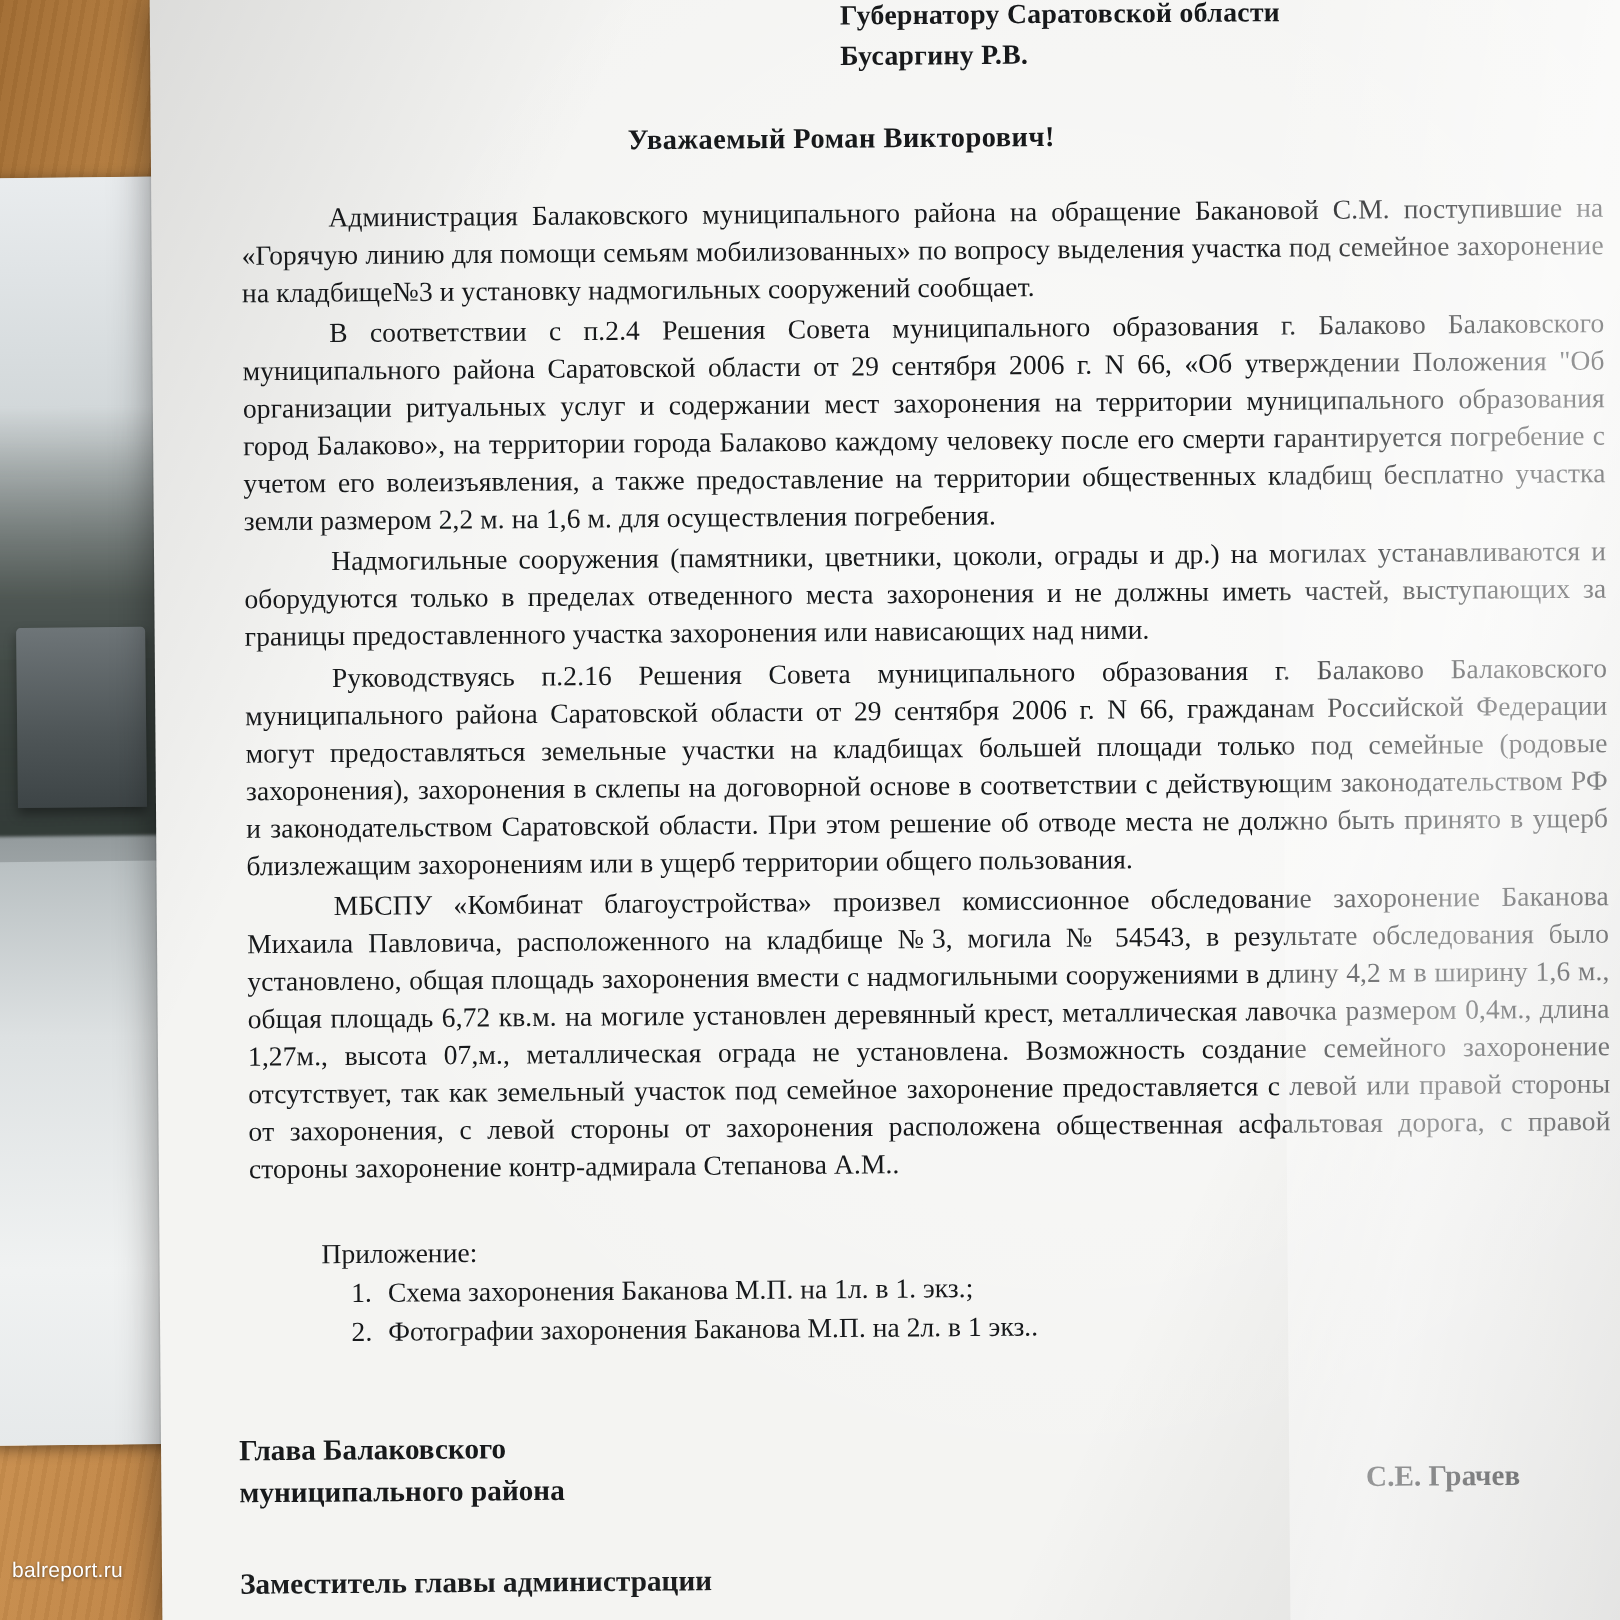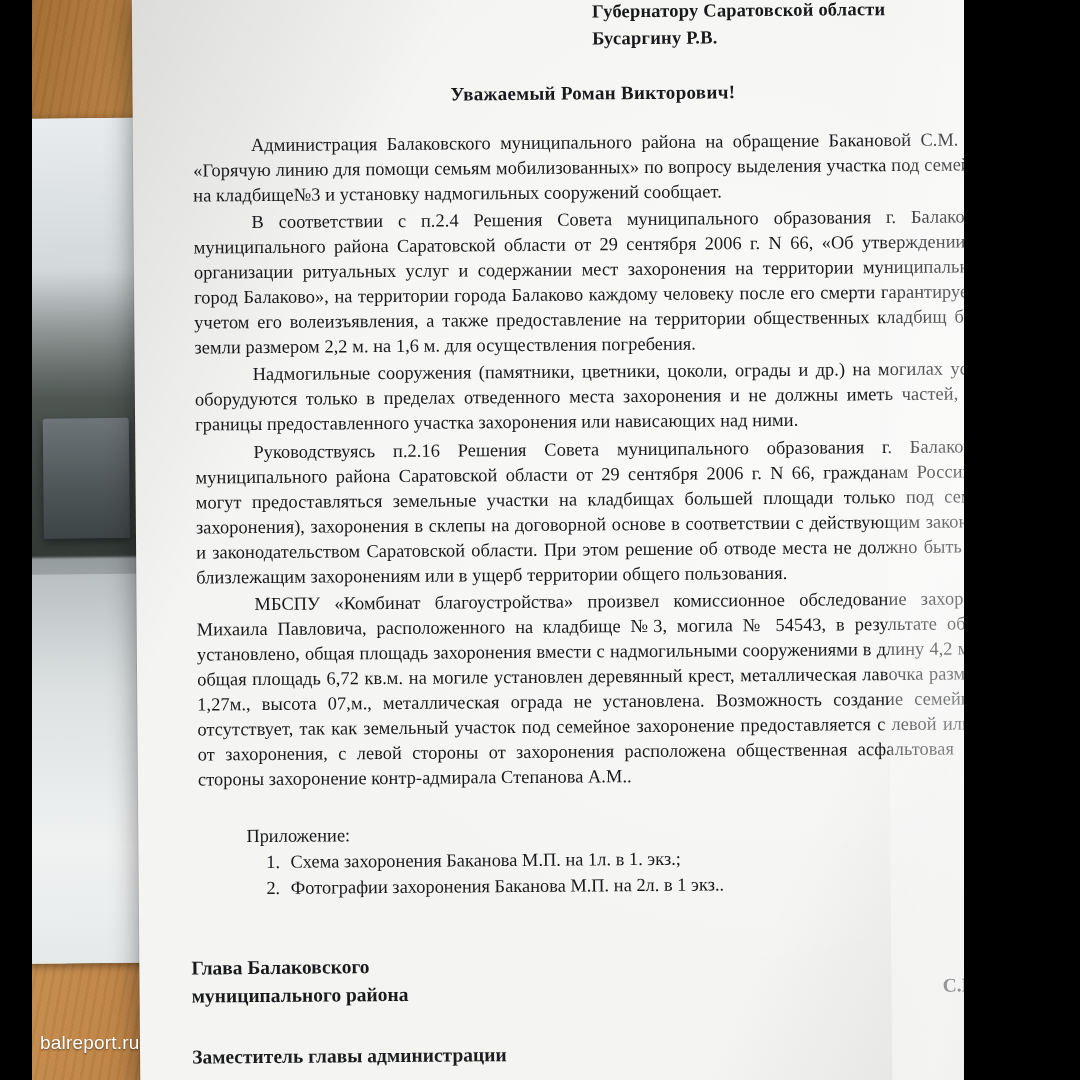--- a/index.html
+++ b/index.html
@@ -2,26 +2,25 @@
 <html><head>
 <meta charset="utf-8">
 <style>
   html, body {
     margin: 0;
     padding: 0;
     background: #000;
   }
   #stage {
     position: relative;
-    width: 932px;
+    width: 1080px;
     height: 1080px;
     overflow: hidden;
     background: #b07a3c;
     font-family: "Liberation Serif", serif;
-    margin-left: 32px;
   }
 
   
   .desk {
     position: absolute;
     inset: 0;
     background:
       linear-gradient(105deg, #a26d33 0%, #c98f4e 18%, #b87c3f 38%, #d9a061 58%, #c08245 78%, #a9692f 100%);
   }
   .desk::after {
@@ -176,21 +175,21 @@
     font-size: 19.5px;
     color: #1b1d1f;
   }
 
   
   .watermark {
     position: absolute;
     left: 8px;
     bottom: 26px;
     font-family: "Liberation Sans", sans-serif;
-    font-size: 19px;
+    font-size: 14px;
     color: #ffffff;
     text-shadow: 0 1px 2px rgba(0,0,0,.55);
     letter-spacing: .2px;
   }
 </style>
 </head>
 <body>
 
 <div id="stage">
 

